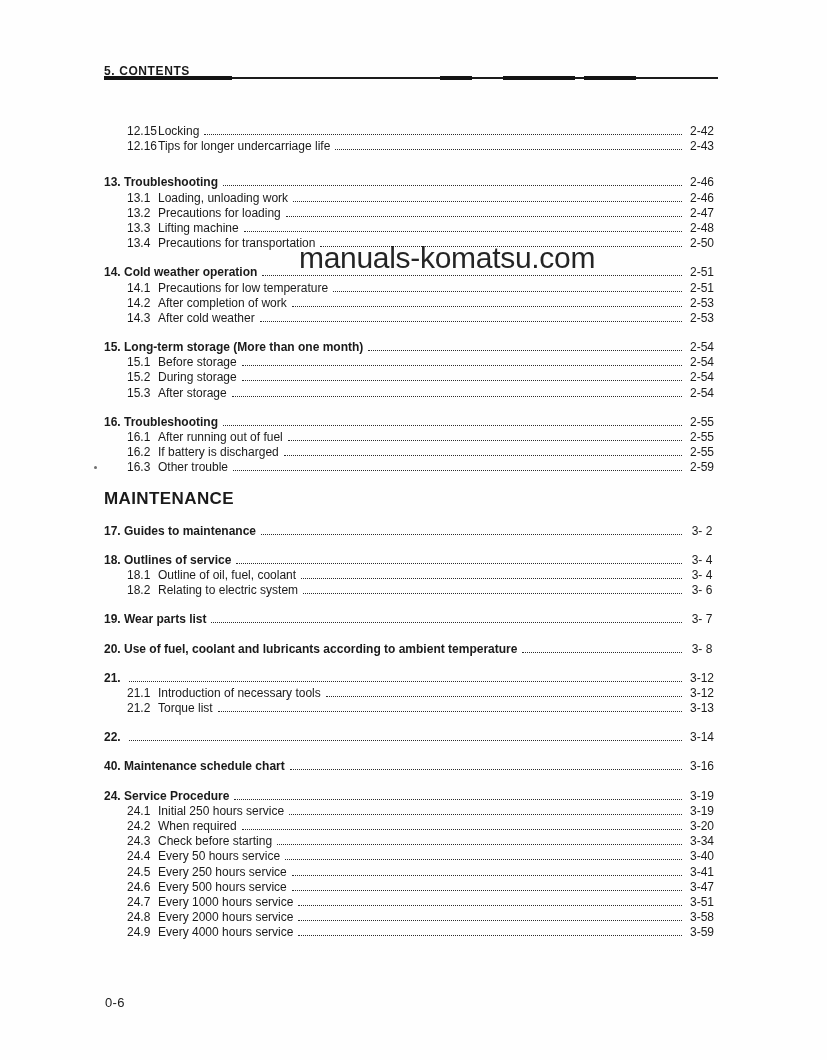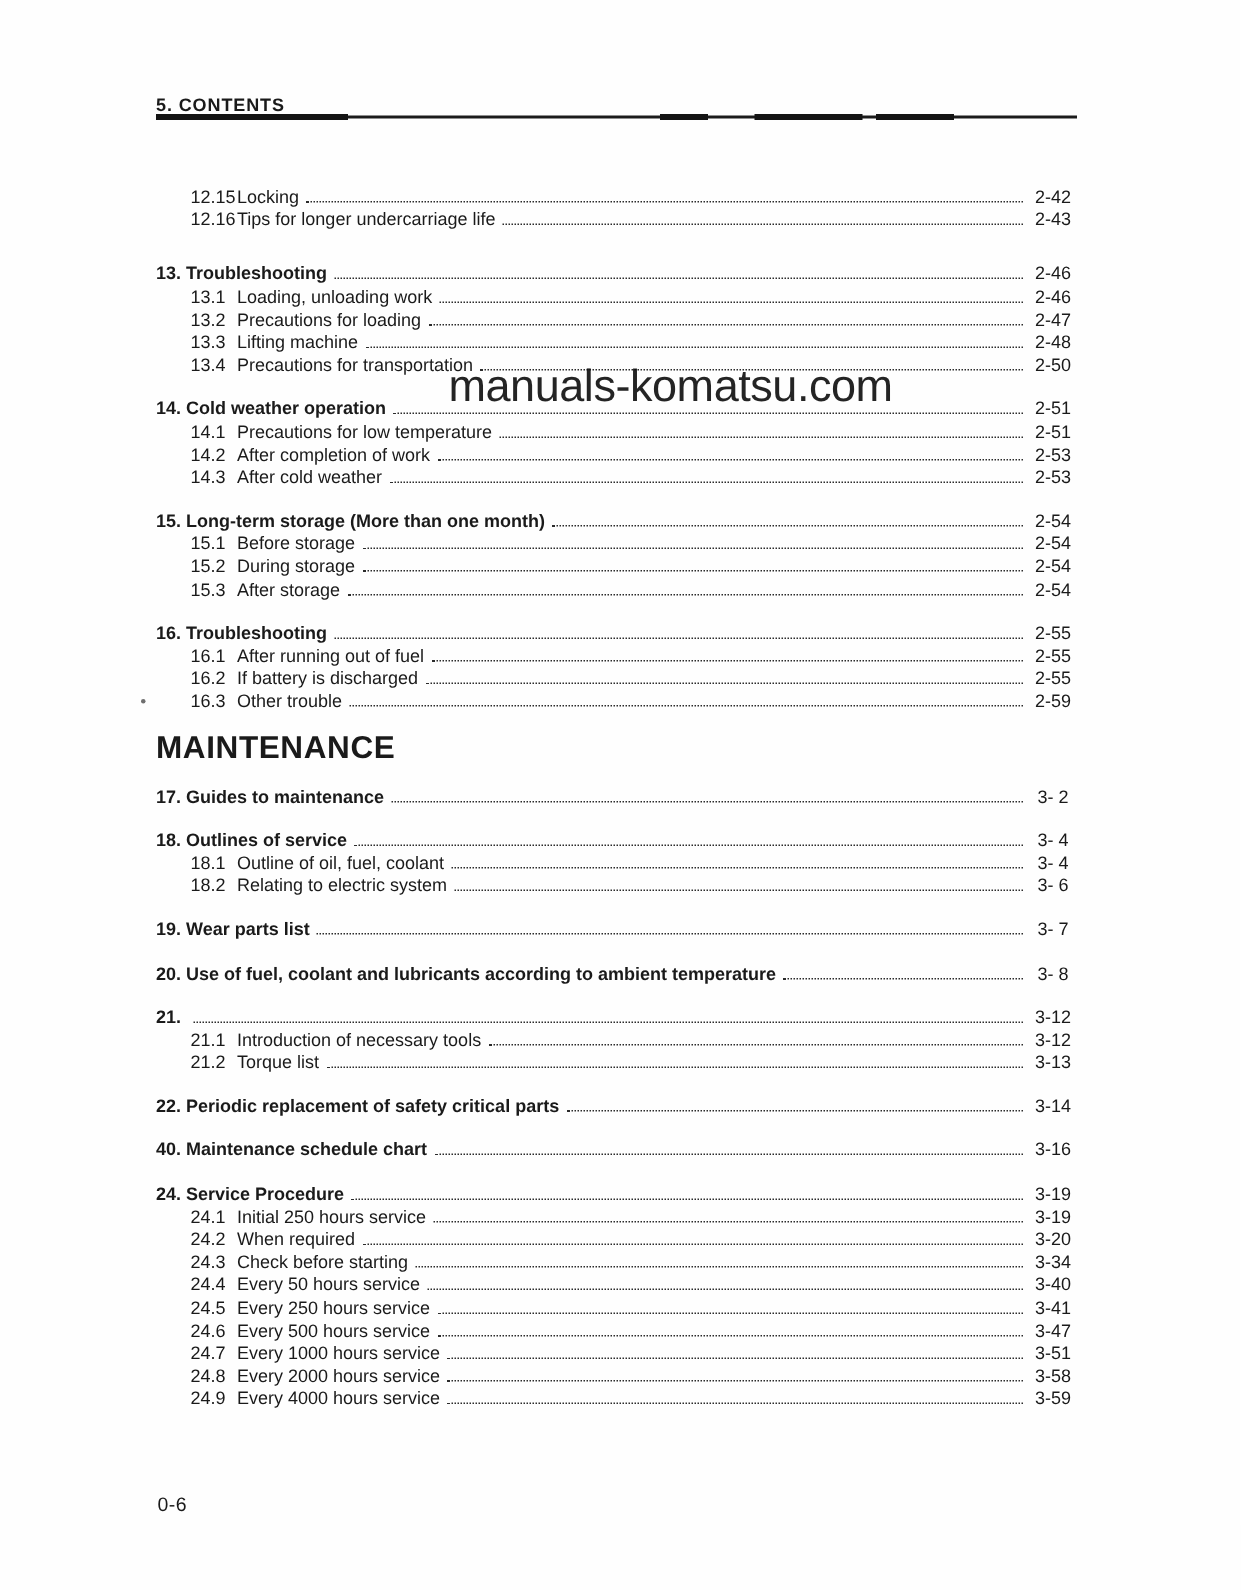--- a/index.html
+++ b/index.html
@@ -82,21 +82,21 @@
     margin: 0 4px 3px 5px;
   }
   .page-col {
     flex: 0 0 32px;
     text-align: center;
     font-weight: normal;
   }
 
   
   .section-heading {
-    font-size: 21px;
+    font-size: 17px;
     font-weight: bold;
     letter-spacing: 0.4px;
     margin: 13px 0 16px 0;
     line-height: 18px;
   }
 
   
   .watermark {
     position: absolute;
     left: 299px;
@@ -191,21 +191,21 @@
         </div>
         <div class="toc-group">
           <div class="toc-row level-1 bold"><span class="num">20.</span><span class="title">Use of fuel, coolant and lubricants according to ambient temperature</span><span class="dots"></span><span class="page-col">3- 8</span></div>
         </div>
         <div class="toc-group">
           <div class="toc-row level-1 bold"><span class="num">21.</span><span class="dots"></span><span class="page-col">3-12</span></div>
           <div class="toc-row level-2"><span class="num">21.1</span><span class="title">Introduction of necessary tools</span><span class="dots"></span><span class="page-col">3-12</span></div>
           <div class="toc-row level-2"><span class="num">21.2</span><span class="title">Torque list</span><span class="dots"></span><span class="page-col">3-13</span></div>
         </div>
         <div class="toc-group">
-          <div class="toc-row level-1 bold"><span class="num">22.</span><span class="title">Periodic replacement of safety critical parts</span><span class="dots"></span><span class="page-col">3-14</span></div>
+          <div class="toc-row level-1 bold"><span class="num">22.</span><span class="dots"></span><span class="page-col">3-14</span></div>
         </div>
         <div class="toc-group">
           <div class="toc-row level-1 bold"><span class="num">40.</span><span class="title">Maintenance schedule chart</span><span class="dots"></span><span class="page-col">3-16</span></div>
         </div>
         <div class="toc-group">
           <div class="toc-row level-1 bold"><span class="num">24.</span><span class="title">Service Procedure</span><span class="dots"></span><span class="page-col">3-19</span></div>
           <div class="toc-row level-2"><span class="num">24.1</span><span class="title">Initial 250 hours service</span><span class="dots"></span><span class="page-col">3-19</span></div>
           <div class="toc-row level-2"><span class="num">24.2</span><span class="title">When required</span><span class="dots"></span><span class="page-col">3-20</span></div>
           <div class="toc-row level-2"><span class="num">24.3</span><span class="title">Check before starting</span><span class="dots"></span><span class="page-col">3-34</span></div>
           <div class="toc-row level-2"><span class="num">24.4</span><span class="title">Every 50 hours service</span><span class="dots"></span><span class="page-col">3-40</span></div>

